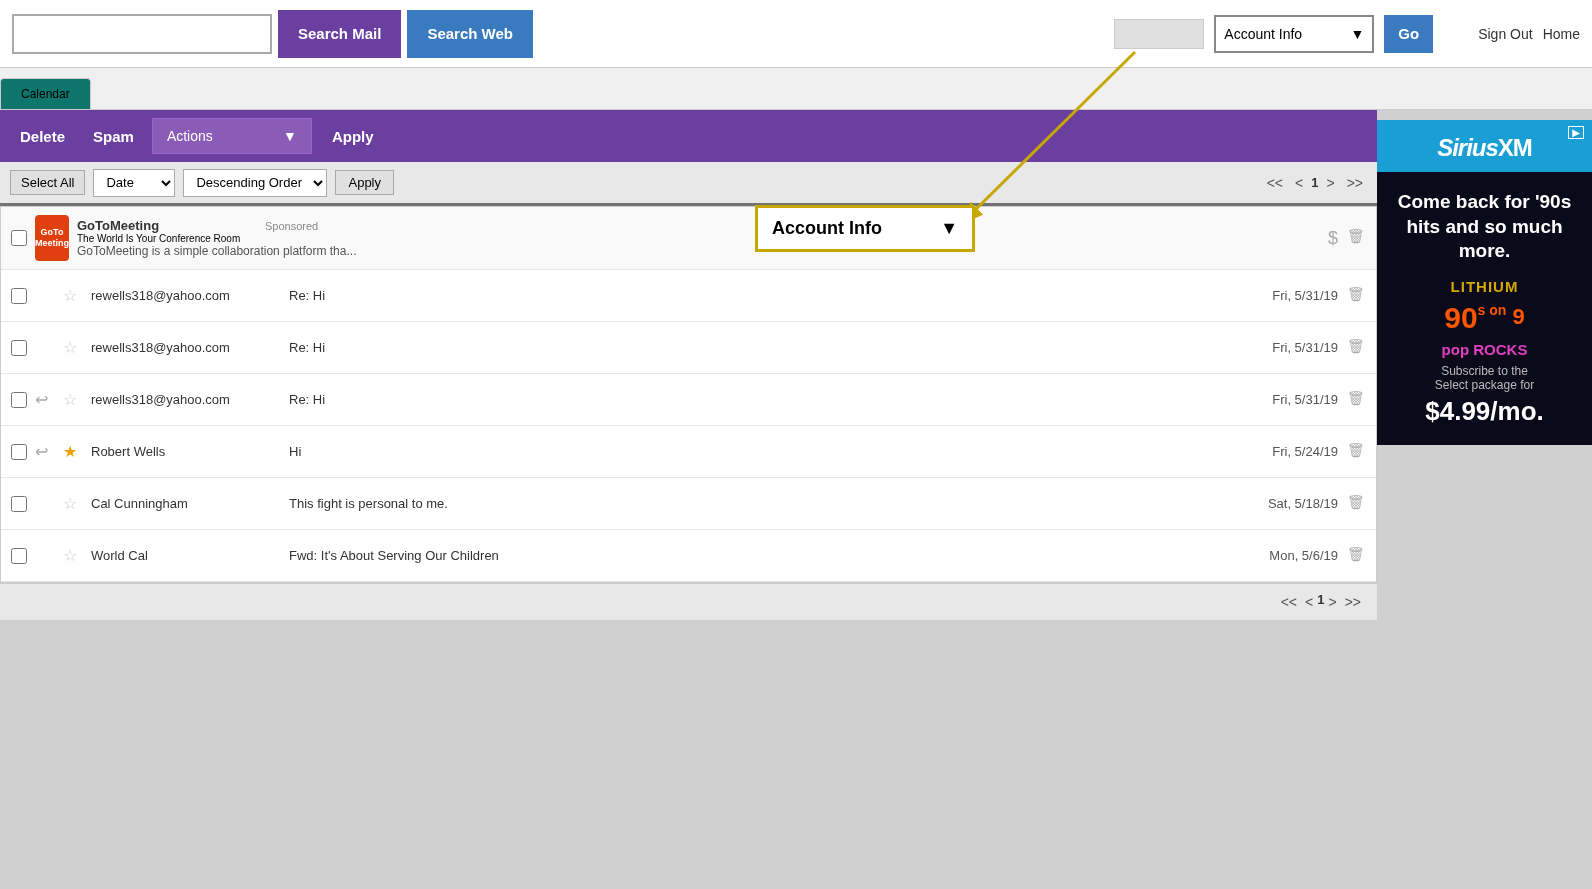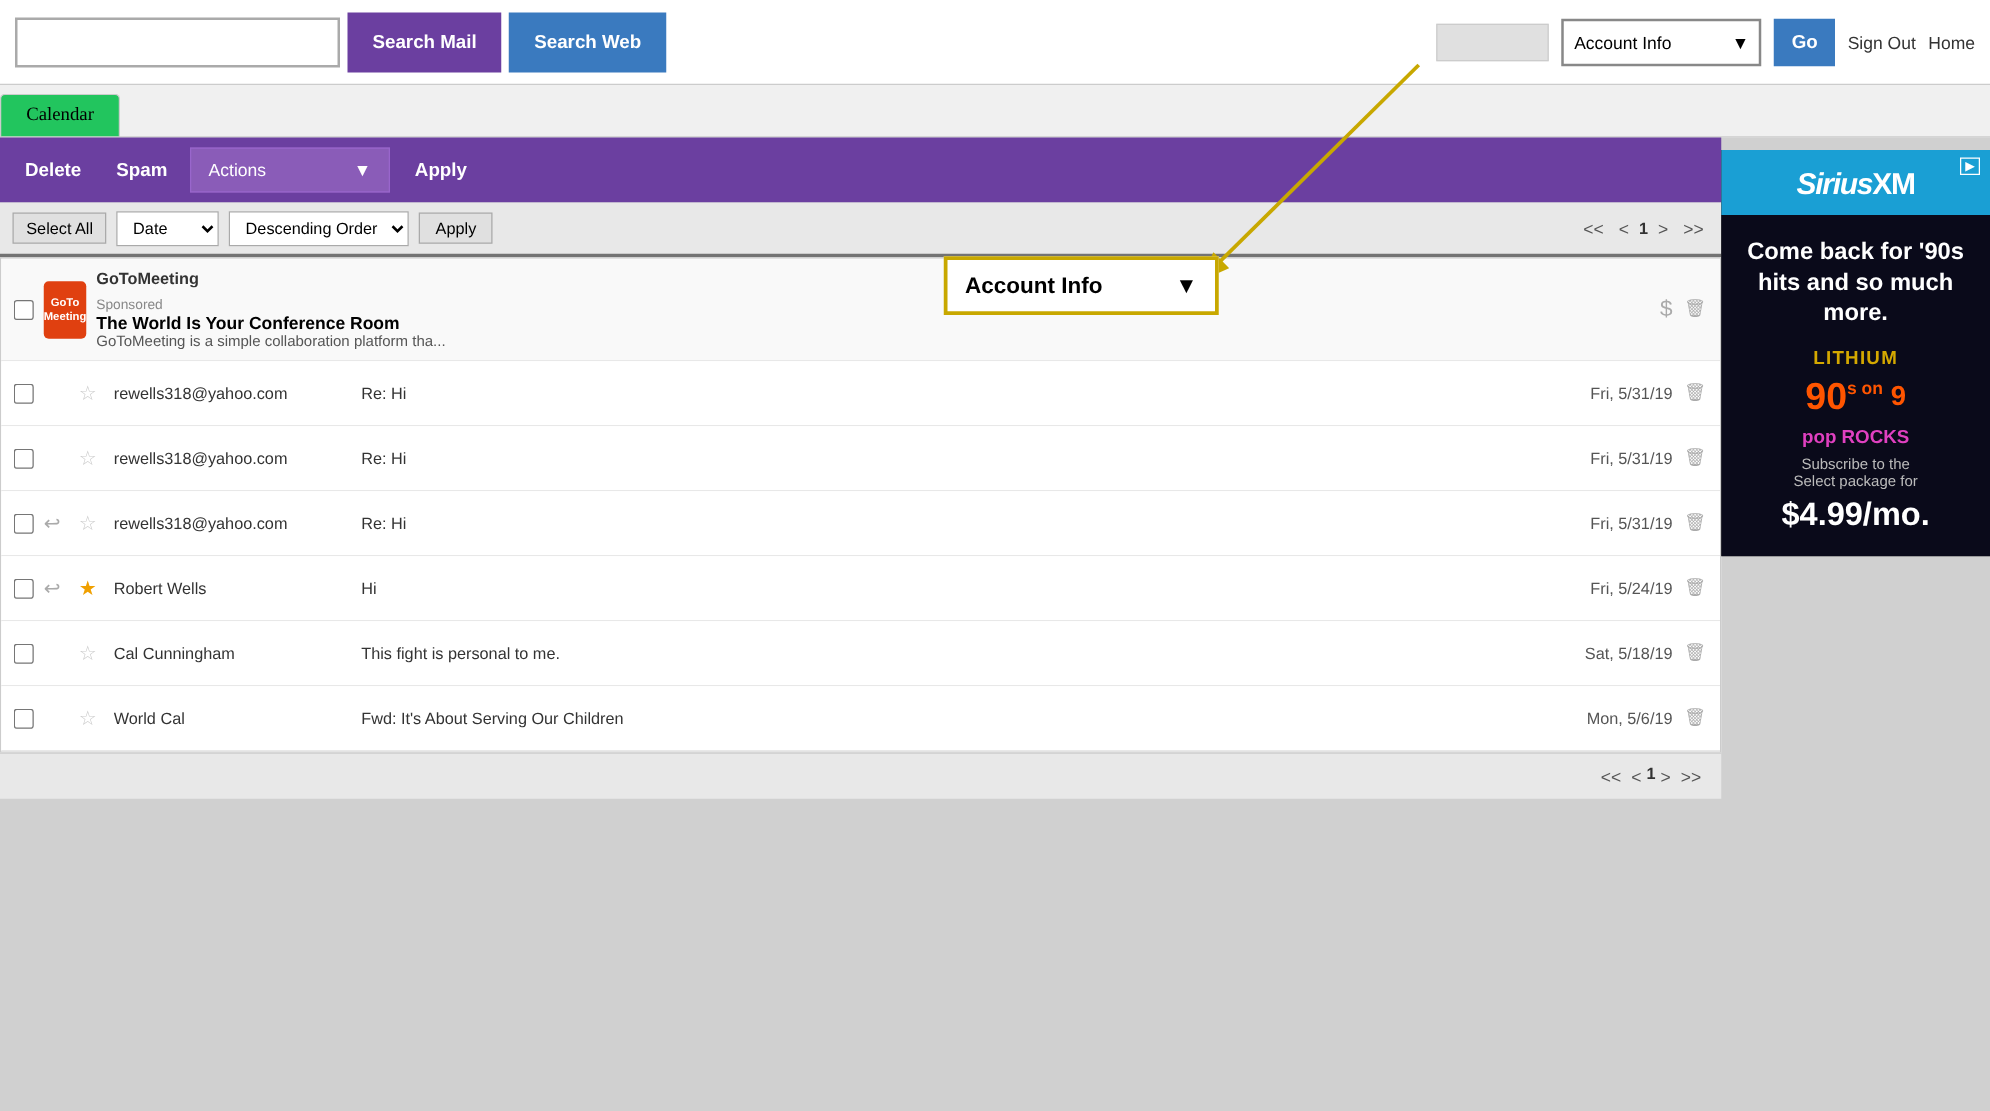--- a/index.html
+++ b/index.html
@@ -7,27 +7,27 @@
 
     
     .header { background: #fff; display: flex; align-items: center; justify-content: flex-end; padding: 8px 12px; border-bottom: 1px solid #ccc; height: 68px; gap: 8px; }
     .search-bar-area { display: flex; align-items: center; gap: 6px; margin-right: auto; }
     .search-input { width: 260px; height: 40px; border: 2px solid #aaa; padding: 4px 8px; font-size: 14px; }
     .btn-search-mail { background: #6b3fa0; color: #fff; border: none; padding: 8px 20px; font-size: 15px; font-weight: bold; cursor: pointer; height: 48px; }
     .btn-search-web { background: #3a7abf; color: #fff; border: none; padding: 8px 20px; font-size: 15px; font-weight: bold; cursor: pointer; height: 48px; }
     .header-right { display: flex; align-items: center; gap: 10px; }
     .account-info-dropdown { display: flex; align-items: center; border: 2px solid #888; background: #fff; padding: 4px 8px; font-size: 14px; cursor: pointer; height: 38px; min-width: 160px; justify-content: space-between; }
     .btn-go { background: #3a7abf; color: #fff; border: none; padding: 4px 14px; font-size: 15px; font-weight: bold; cursor: pointer; height: 38px; }
-    .btn-signout { background: none; border: none; color: #333; font-size: 14px; cursor: pointer; }
+    .btn-signout { background: none; border: none; color: #333; font-size: 14px; cursor: pointer; margin-left: 35px; }
     .btn-home { background: none; border: none; color: #333; font-size: 14px; cursor: pointer; }
     .header-spacer { width: 90px; height: 30px; background: #e0e0e0; border: 1px solid #ccc; }
 
     
     .nav-tabs { background: #f0f0f0; display: flex; align-items: flex-end; padding: 0 0 0 0; border-bottom: 1px solid #ccc; height: 42px; }
-    .nav-tab { padding: 8px 20px; border: 1px solid #ccc; border-bottom: none; background: #22c55e; cursor: pointer; font-size: 15px; margin-right: 2px; border-radius: 4px 4px 0 0; font-family: Liberation Serif, serif; }
+    .nav-tab { padding: 8px 20px; border: 1px solid #ccc; border-bottom: none; background: #0f766e; cursor: pointer; font-size: 12px; margin-right: 2px; border-radius: 4px 4px 0 0; }
 
     
     .toolbar { background: #6b3fa0; display: flex; align-items: center; padding: 6px 10px; gap: 8px; height: 52px; }
     .btn-delete { background: none; border: none; color: #fff; font-size: 15px; cursor: pointer; font-weight: bold; padding: 4px 10px; }
     .btn-spam { background: none; border: none; color: #fff; font-size: 15px; cursor: pointer; font-weight: bold; padding: 4px 10px; }
     .actions-dropdown { display: flex; align-items: center; background: #8a5cb8; border: 1px solid #9966cc; color: #fff; padding: 6px 14px; font-size: 14px; cursor: pointer; gap: 8px; height: 36px; min-width: 160px; justify-content: space-between; }
     .btn-apply-toolbar { background: none; border: none; color: #fff; font-size: 15px; cursor: pointer; font-weight: bold; padding: 4px 12px; }
 
     
     .filter-bar { background: #e8e8e8; display: flex; align-items: center; padding: 6px 10px; gap: 8px; border-bottom: 3px solid #737373; height: 44px; }
@@ -47,21 +47,21 @@
     .email-reply-icon { width: 20px; height: 20px; flex-shrink: 0; color: #aaa; font-size: 16px; }
     .email-star { width: 20px; height: 20px; flex-shrink: 0; cursor: pointer; font-size: 16px; color: #ccc; }
     .email-star.starred { color: #f0a000; }
     .email-sender { width: 180px; flex-shrink: 0; font-weight: normal; color: #333; font-size: 13px; overflow: hidden; text-overflow: ellipsis; white-space: nowrap; }
     .email-sender.bold { font-weight: bold; }
     .email-subject { flex: 1; color: #333; font-size: 13px; overflow: hidden; text-overflow: ellipsis; white-space: nowrap; padding: 0 10px; }
     .email-date { width: 120px; flex-shrink: 0; color: #555; font-size: 13px; text-align: right; }
     .email-delete-btn { width: 20px; height: 20px; flex-shrink: 0; cursor: pointer; color: #aaa; font-size: 14px; text-align: center; }
     .sponsored-label { color: #888; font-size: 11px; }
     .sponsored-content { display: flex; flex-direction: column; }
-    .sponsored-title { font-weight: bold; font-size: 14px; }
+    .sponsored-title { font-weight: normal; font-size: 10px; }
     .sponsored-desc { color: #555; font-size: 12px; overflow: hidden; text-overflow: ellipsis; white-space: nowrap; max-width: 500px; }
     .dollar-icon { color: #aaa; font-size: 18px; }
 
     
     .bottom-pagination { display: flex; justify-content: flex-end; padding: 8px 12px; background: #e8e8e8; border-top: 1px solid #ccc; }
 
     
     .account-info-popup { position: absolute; top: 205px; left: 755px; border: 3px solid #c8a800; background: #fff; padding: 10px 14px; z-index: 100; min-width: 220px; display: flex; align-items: center; justify-content: space-between; font-size: 18px; font-weight: bold; }
 
     
@@ -133,21 +133,21 @@
         <button class="page-nav-btn">&gt;&gt;</button>
       </div>
     </div>
 
     <div class="email-list">
 
       <div class="email-row sponsored">
         <input type="checkbox" class="email-checkbox" style="">
         <div class="email-avatar" style="background:#e04010; font-size:9px; line-height:1.2;">GoTo<br>Meeting</div>
         <div class="sponsored-content">
-          <div style="display:flex;align-items:baseline;gap:8px;flex-direction:column;">
+          <div style="display:flex;align-items:baseline;gap:8px;">
             <span class="email-sender bold">GoToMeeting</span>
             <span class="sponsored-label">Sponsored</span>
           </div>
           <div class="sponsored-title">The World Is Your Conference Room</div>
           <div class="sponsored-desc">GoToMeeting is a simple collaboration platform tha...</div>
         </div>
         <span class="dollar-icon" style="margin-left:auto;">$</span>
         <span class="email-delete-btn">🗑</span>
       </div>
 

